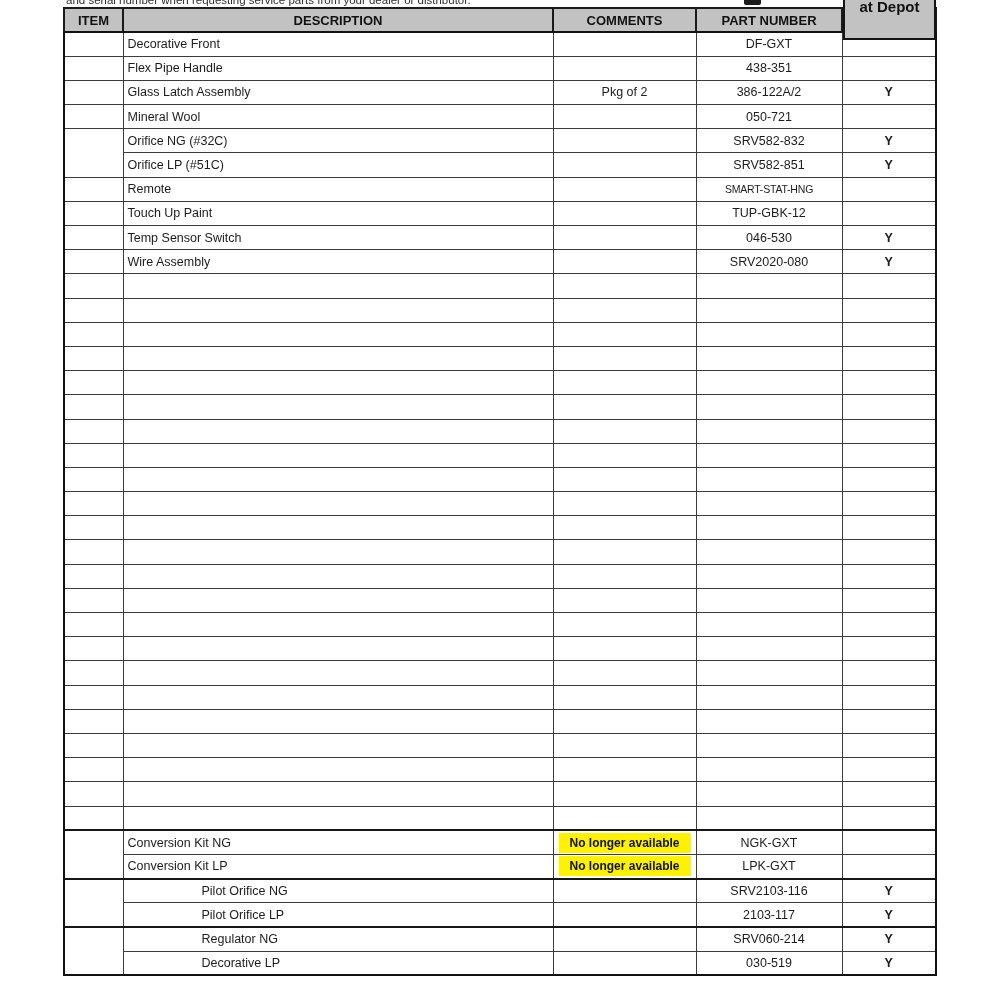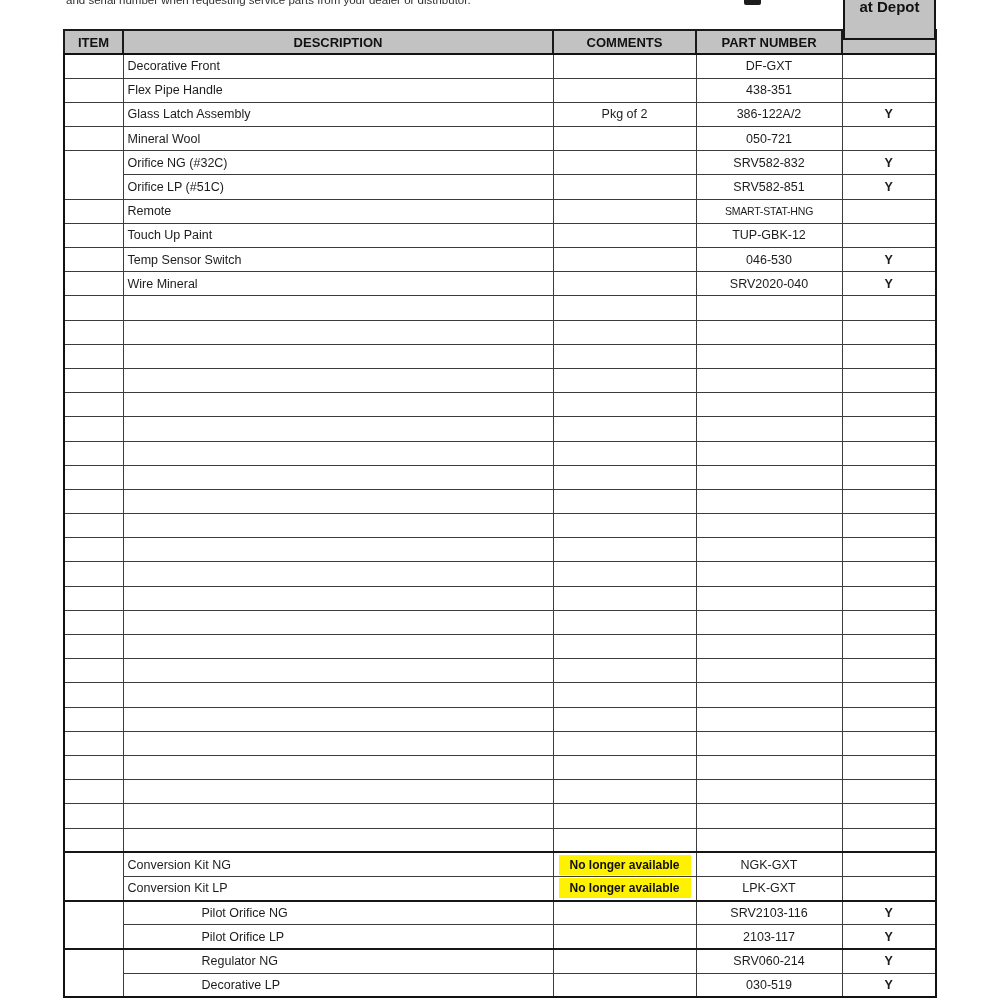--- a/index.html
+++ b/index.html
@@ -20,21 +20,21 @@
   .depot-box{
     position:absolute;left:843px;top:-13px;width:93px;height:53px;
     background:#c2c2c2;border:2.5px solid #141414;
     box-sizing:border-box;
     display:flex;justify-content:center;align-items:flex-start;
     padding-top:9px;
     font-size:15px;font-weight:bold;color:#111;
     z-index:3;
   }
   table.parts{
-    position:absolute;left:63px;top:29px;
+    position:absolute;left:63px;top:7px;
     border-collapse:collapse;table-layout:fixed;
     width:872px;
     border:2.5px solid #111;
   }
   table.parts th{
     background:#c2c2c2;
     border:2px solid #1a1a1a;
     height:22px;
     font-size:13px;font-weight:bold;color:#111;
     text-align:center;padding:0;
@@ -150,23 +150,23 @@
       </tr>
       <tr>
         <td class="c-item"></td>
         <td class="c-desc">Temp Sensor Switch</td>
         <td class="c-comm"></td>
         <td class="c-part">046-530</td>
         <td class="c-depot">Y</td>
       </tr>
       <tr>
         <td class="c-item"></td>
-        <td class="c-desc">Wire Mineral</td>
-        <td class="c-comm"></td>
-        <td class="c-part">SRV2020-040</td>
+        <td class="c-desc">Wire Assembly</td>
+        <td class="c-comm"></td>
+        <td class="c-part">SRV2020-080</td>
         <td class="c-depot">Y</td>
       </tr>
       <tr>
         <td class="c-item"></td>
         <td class="c-desc"></td>
         <td class="c-comm"></td>
         <td class="c-part"></td>
         <td class="c-depot"></td>
       </tr>
       <tr>

